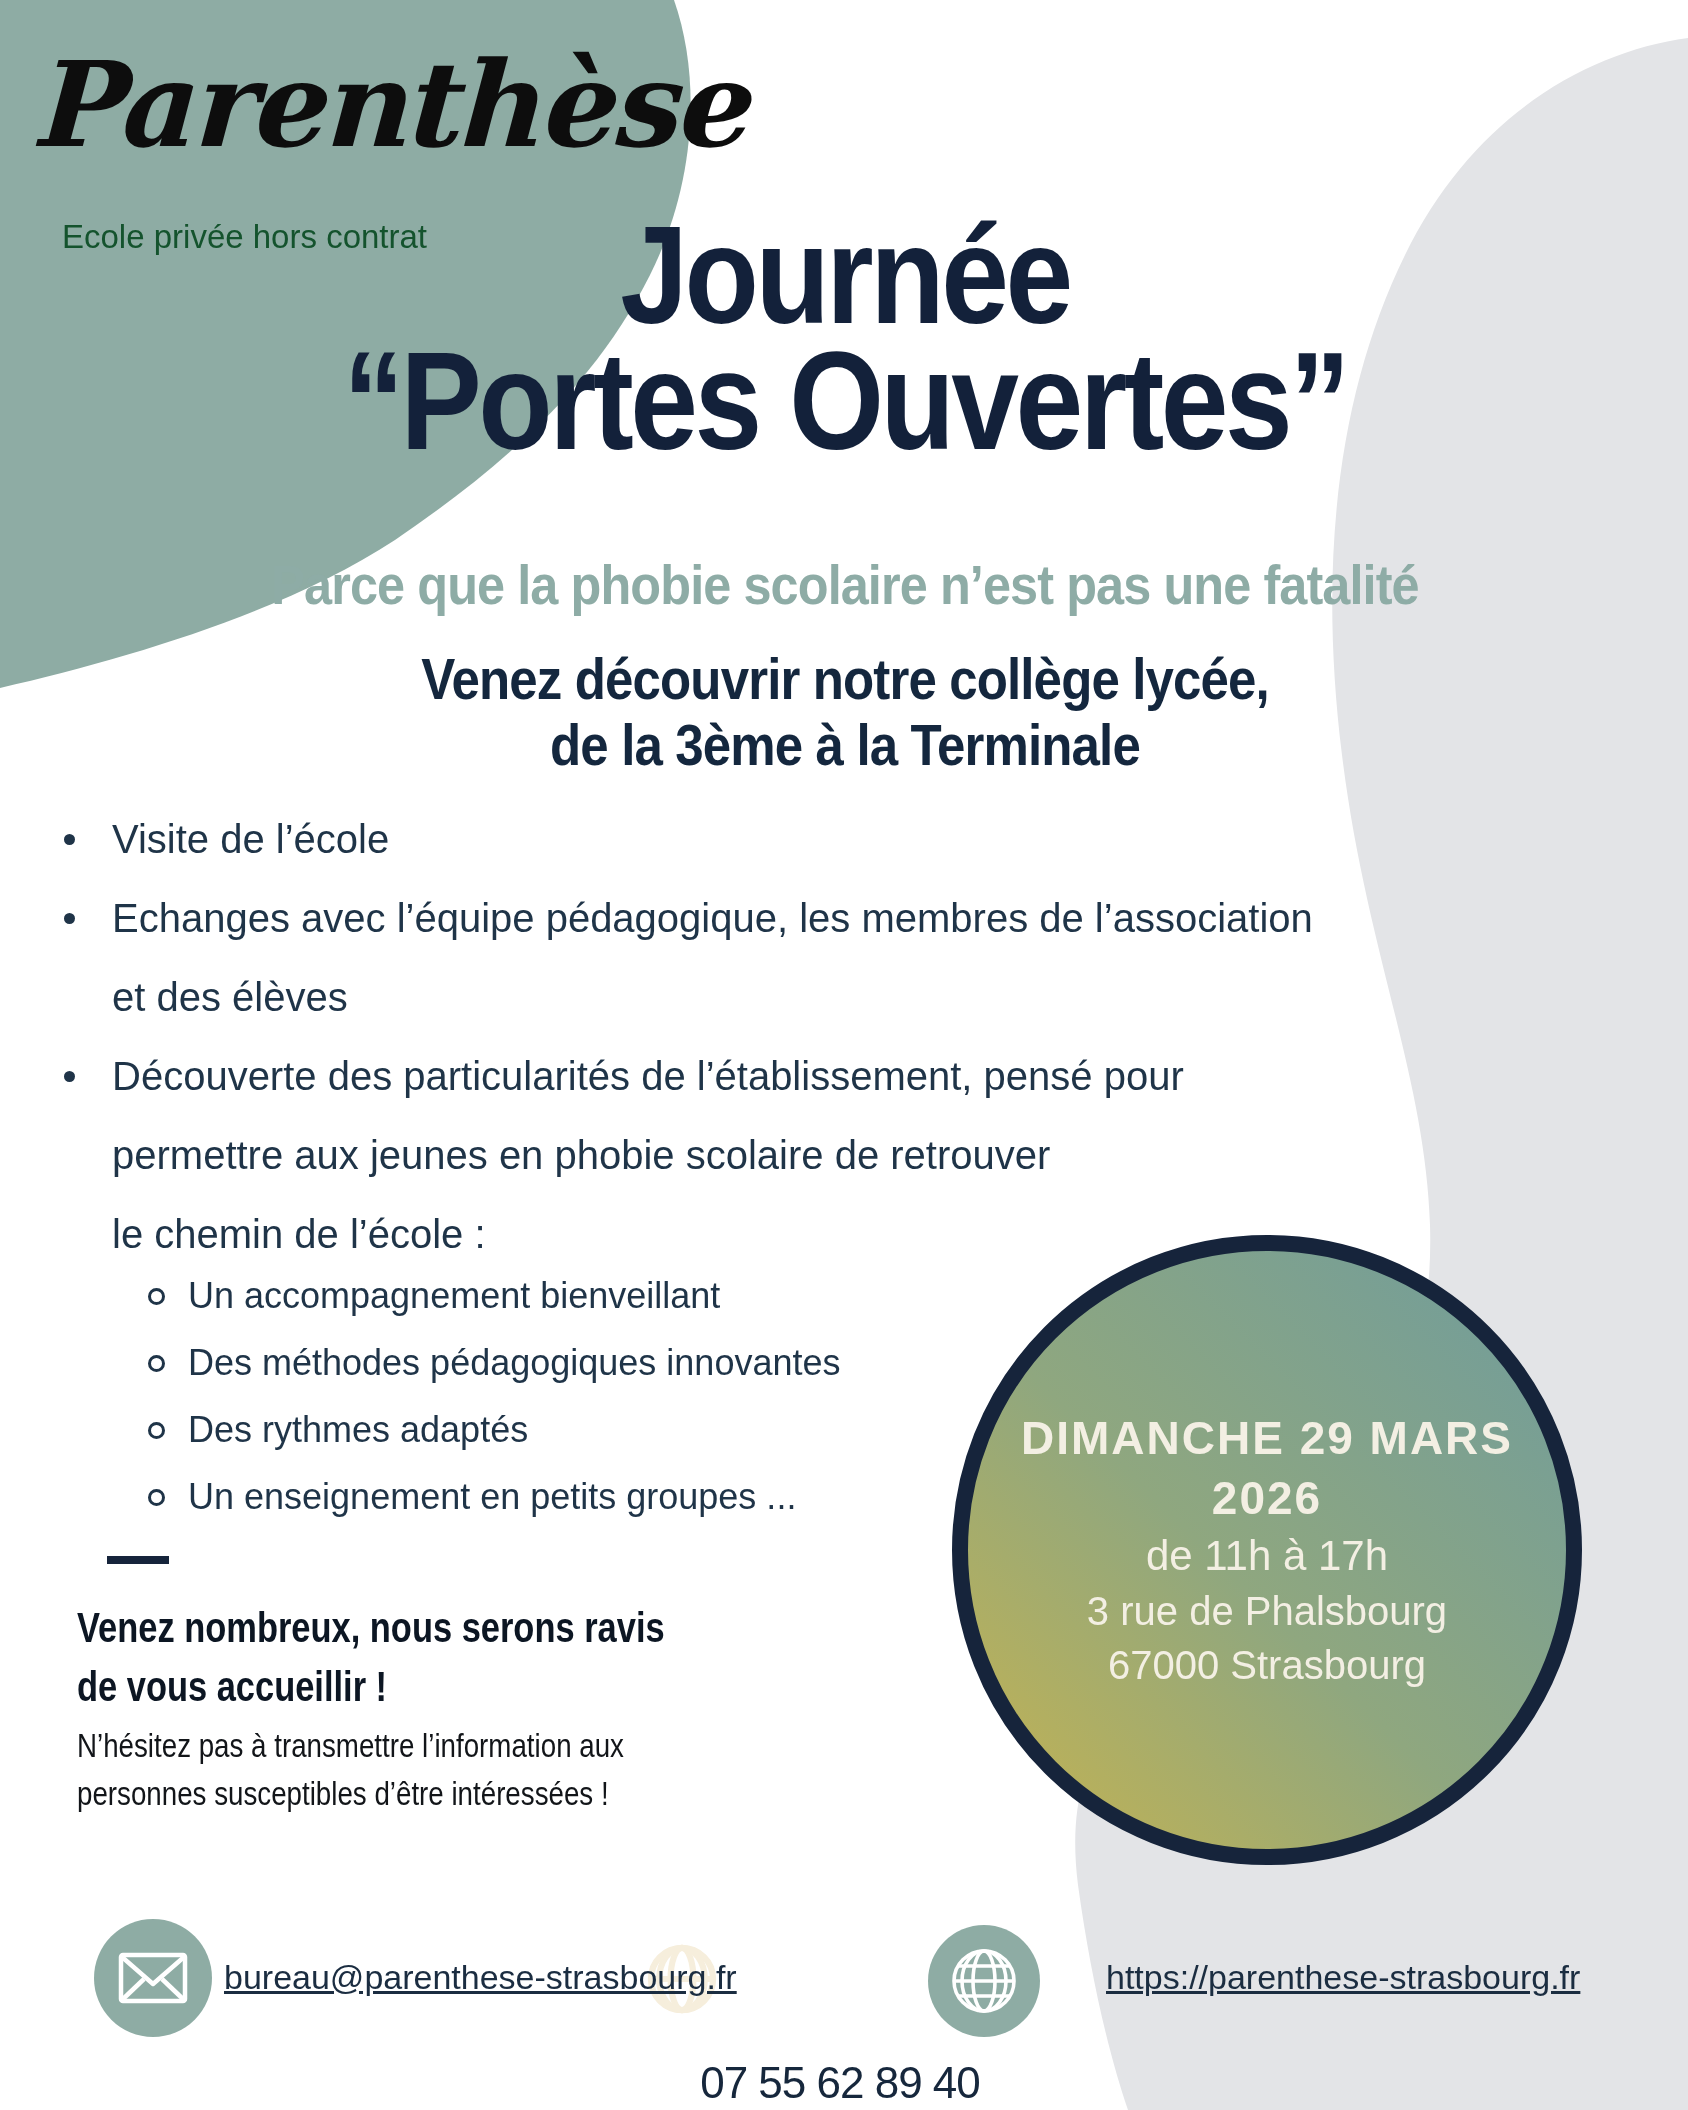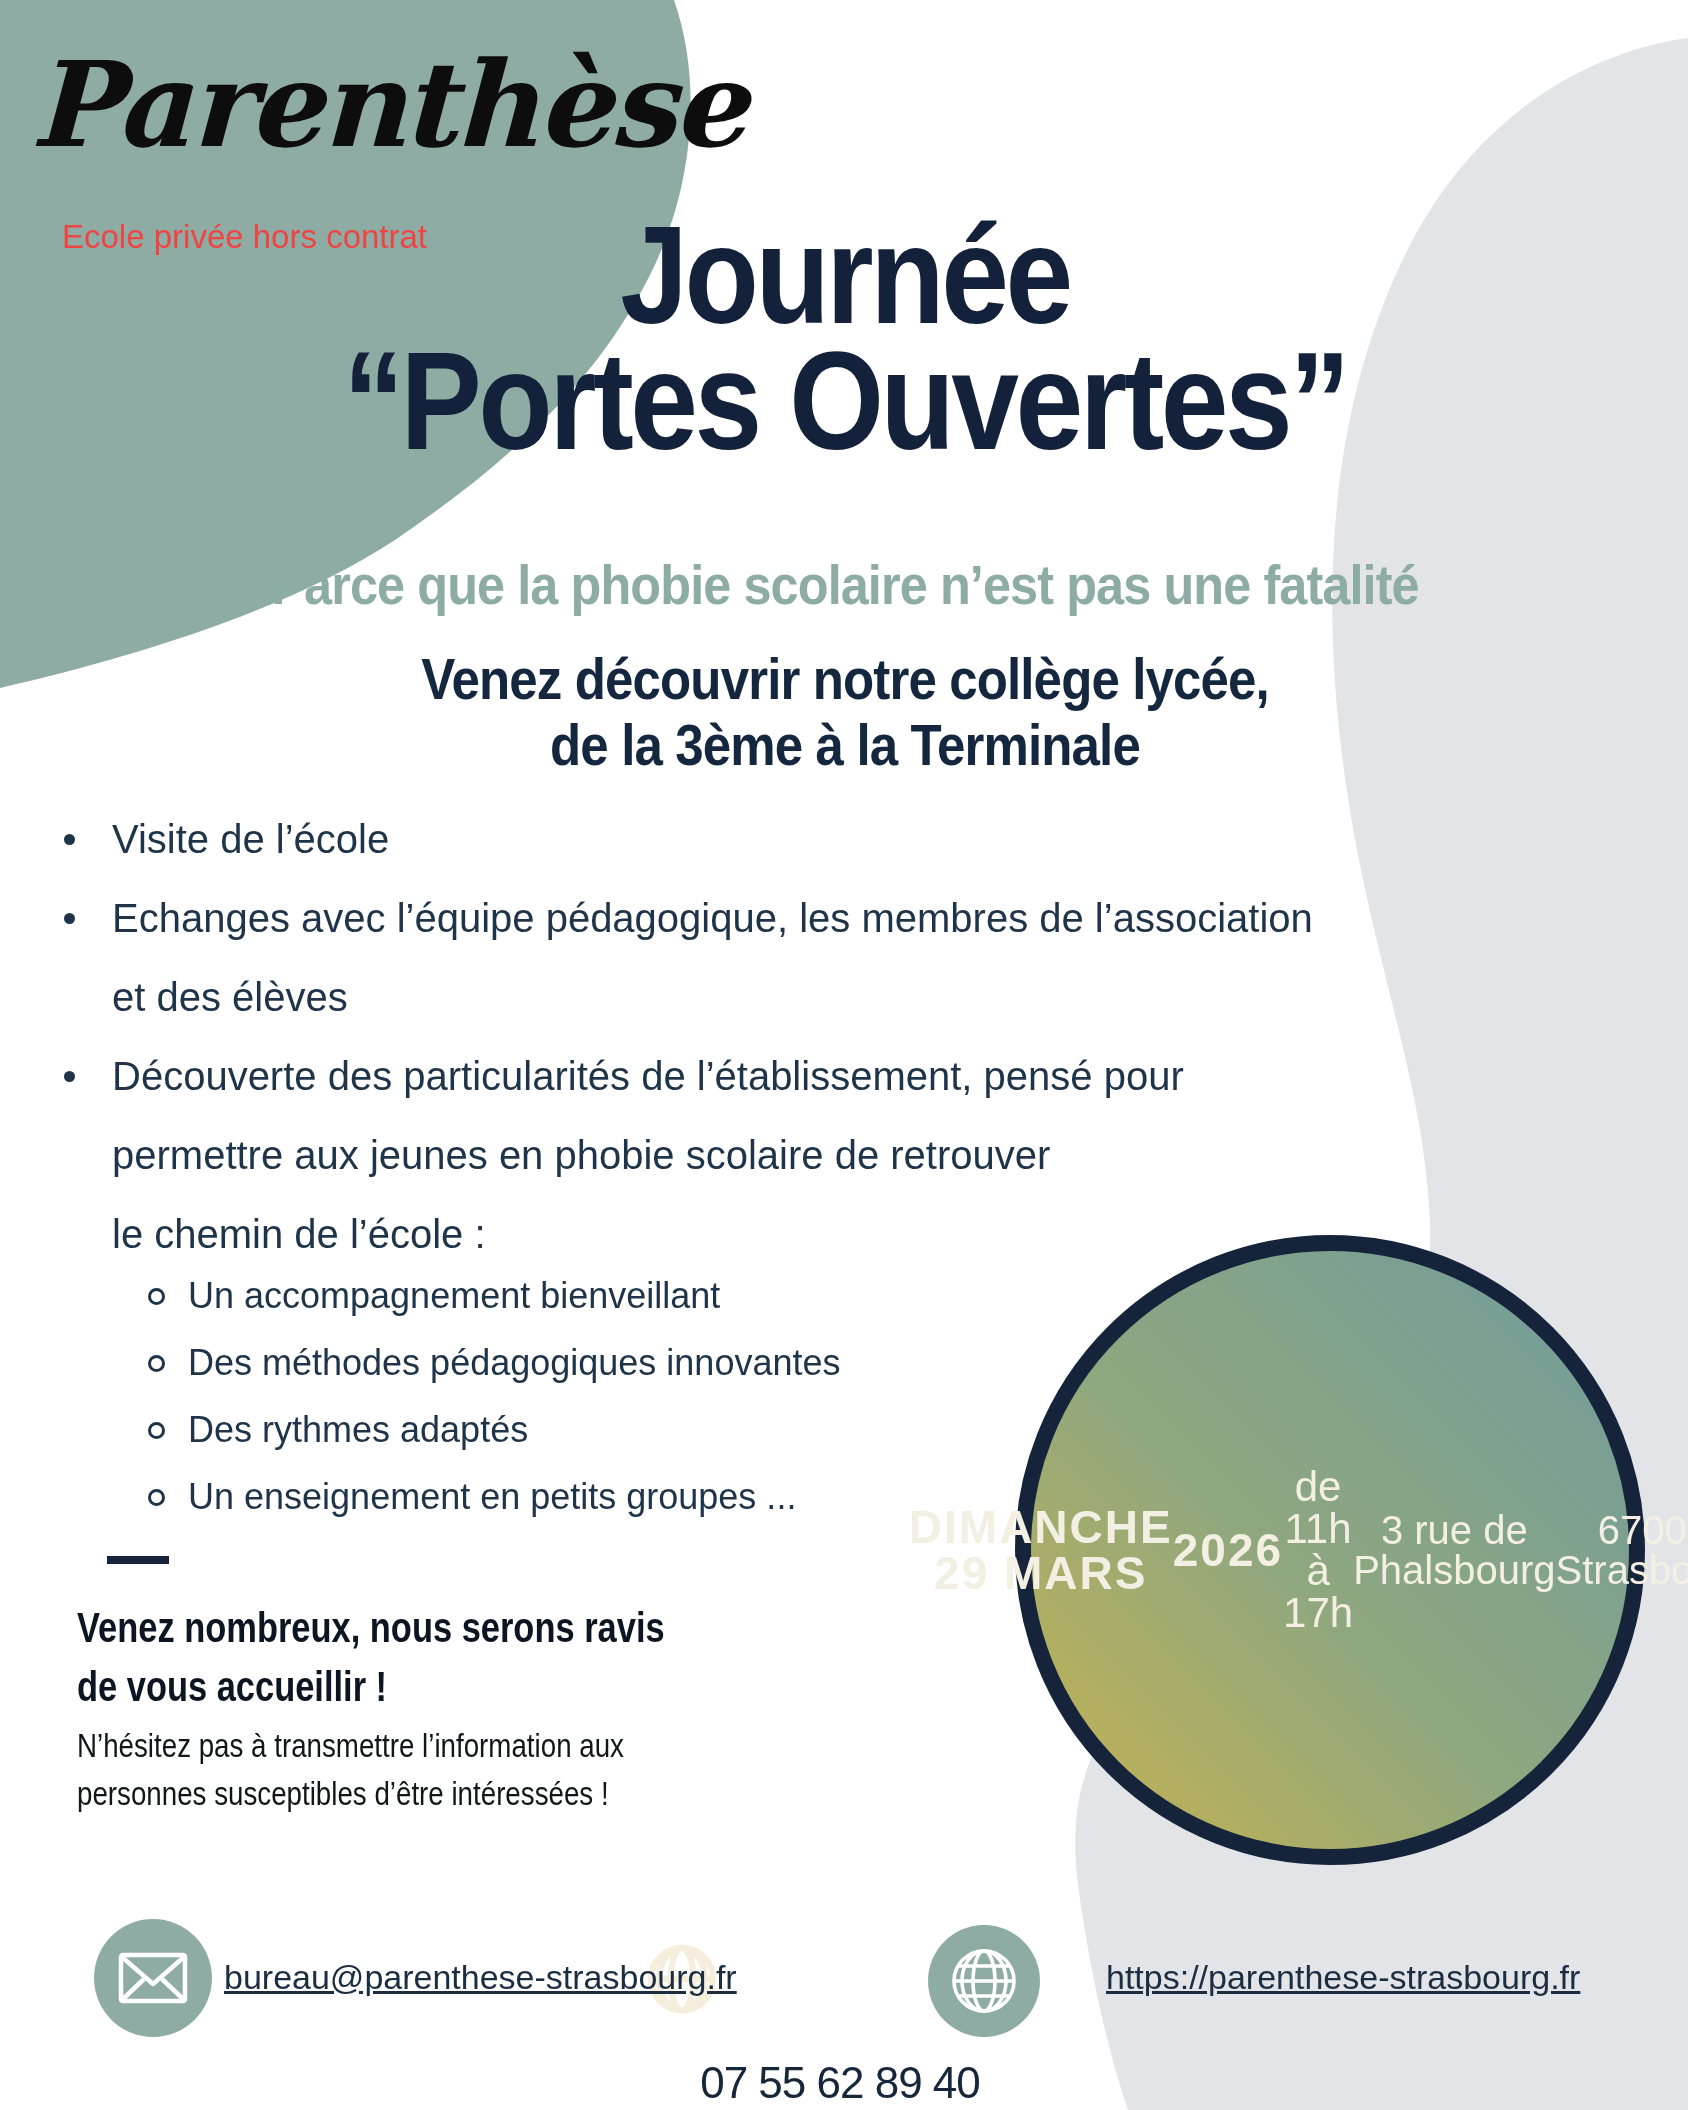--- a/index.html
+++ b/index.html
@@ -10,21 +10,21 @@
   .abs{position:absolute;}
   #bg-shapes{position:absolute;left:0;top:0;z-index:0;}
   
   .logo-script{
     left:36px;top:28px;z-index:2;
     font-family:"DejaVu Serif",serif;font-style:italic;font-weight:700;
     font-size:118px;line-height:1.3;color:#0d0d0d;letter-spacing:-3px;
     transform:skewX(-4deg);transform-origin:left bottom;white-space:nowrap;
   }
   .logo-tagline{
-    left:62px;top:218px;z-index:2;font-size:33px;color:#ef4444;
+    left:62px;top:218px;z-index:2;font-size:33px;color:#14532d;
     letter-spacing:0px;white-space:nowrap;
   }
   
   .title-block{
     left:120px;top:212px;width:1450px;z-index:2;text-align:center;
     font-weight:900;font-size:140px;line-height:126px;letter-spacing:-4px;
     color:#13213A;transform:scaleX(.87);transform-origin:center top;white-space:nowrap;
   }
   .subtitle-green{
     left:120px;top:552px;width:1450px;z-index:2;text-align:center;
@@ -55,24 +55,24 @@
   .closing-bold{
     left:77px;top:1598px;z-index:2;font-weight:700;font-size:42px;line-height:59px;
     color:#0C1623;transform:scaleX(.82);transform-origin:left top;white-space:nowrap;
   }
   .closing-normal{
     left:77px;top:1722px;z-index:2;font-size:33px;line-height:48px;color:#121519;
     transform:scaleX(.84);transform-origin:left top;white-space:nowrap;
   }
   
   .badge{
-    left:1015px;top:1235px;width:598px;height:598px;border-radius:50%;
+    left:952px;top:1235px;width:598px;height:598px;border-radius:50%;
     border:16px solid #16243B;z-index:1;
     background:linear-gradient(225deg,#6F9C9D 0%,#8FA77F 55%,#C8B44E 100%);
-    display:flex;flex-direction:row;align-items:center;justify-content:center;
+    display:flex;flex-direction:column;align-items:center;justify-content:center;
     row-gap:14px;color:#F3EFE3;text-align:center;
   }
   .badge .b-bold{font-weight:700;font-size:46px;letter-spacing:2px;line-height:1;}
   .badge .b-time{font-size:42px;line-height:1;}
   .badge .b-addr{font-size:40px;line-height:1;text-align:center;}
   
   .contact-text{z-index:2;font-size:34px;color:#1B2D41;white-space:nowrap;}
   .phone{
     left:545px;top:2058px;width:590px;z-index:2;text-align:center;
     font-size:44px;color:#16273C;letter-spacing:-1px;white-space:nowrap;

